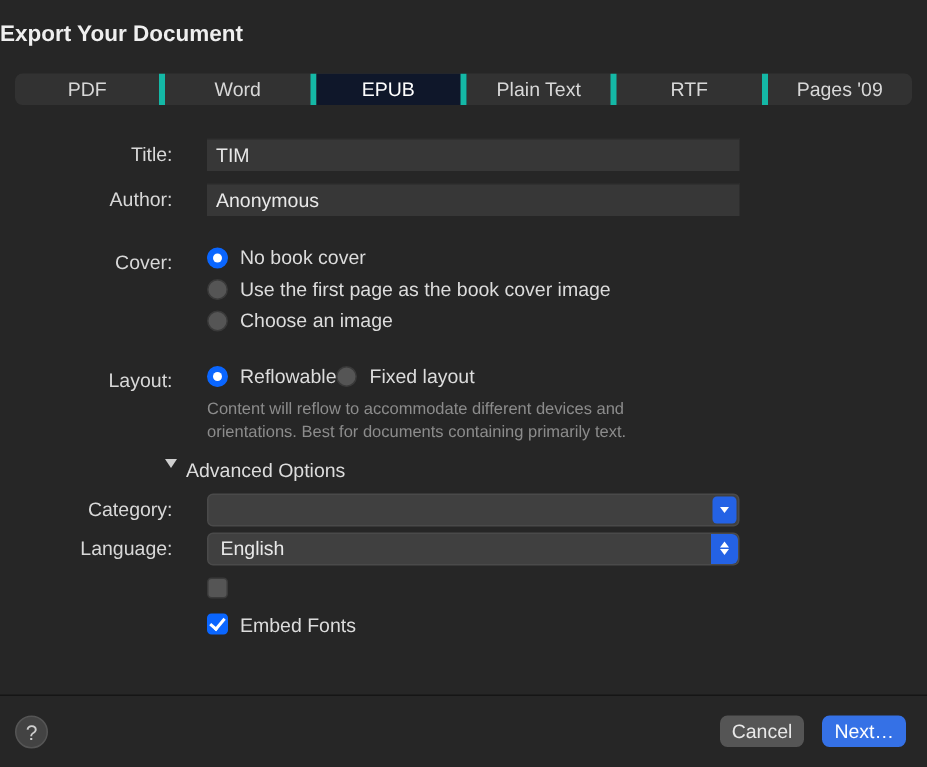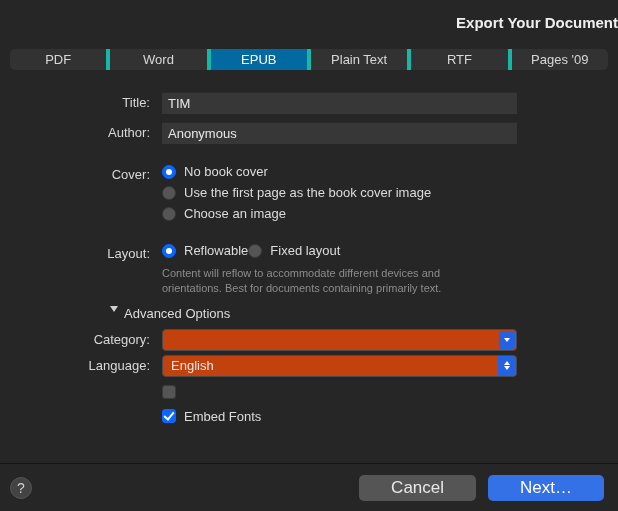--- a/index.html
+++ b/index.html
@@ -7,21 +7,21 @@
     width: 618px;
     height: 511px;
     background: #262626;
     font-family: -apple-system, "Helvetica Neue", Arial, sans-serif;
     font-size: 13px;
     color: #dcdcdc;
     overflow: hidden;
     position: relative;
   }
   .title {
-    text-align: right;
+    text-align: left;
     font-weight: 600;
     font-size: 15px;
     color: #efefef;
     padding: 14px 0 18px;
   }
   .tabs {
     display: flex;
     margin: 0 10px;
     border-radius: 5px;
     overflow: hidden;
@@ -30,32 +30,32 @@
   .tab {
     flex: 1;
     text-align: center;
     padding: 3px 0;
     font-size: 13px;
     color: #d8d8d8;
     border-right: 4px solid #14b8a6;
     cursor: default;
   }
   .tab:last-child { border-right: none; }
-  .tab.active { background: #0369a1; color: #fff; }
+  .tab.active { background: #0f172a; color: #fff; }
   .form { padding: 22px 40px 0 0; }
   .row {
     display: flex;
     align-items: flex-start;
     margin-bottom: 8px;
   }
   .row.tight { margin-bottom: 4px; }
   .label {
-    width: 162px;
+    width: 138px;
     text-align: right;
-    padding-right: 12px;
+    padding-right: 23px;
     padding-top: 3px;
     color: #d8d8d8;
   }
   .field { flex: 1; }
   .text-input {
     width: 355px;
     background: #373737;
     border: none;
     border-top: 1px solid #2a2a2a;
     color: #e8e8e8;
@@ -106,21 +106,21 @@
     margin: 10px 0 8px 110px;
   }
   .chev {
     width: 0; height: 0;
     border-left: 4px solid transparent;
     border-right: 4px solid transparent;
     border-top: 6px solid #cfcfcf;
   }
   .select {
     width: 355px; height: 22px;
-    background: #c2410c;
+    background: #404040;
     border: 1px solid #4a4a4a;
     border-radius: 4px;
     position: relative;
     display: flex; align-items: center;
     padding: 0 24px 0 8px;
     color: #e8e8e8;
   }
   .select .cap {
     position: absolute; right: 0; top: 0; bottom: 0;
     width: 18px; background: #2462e5;
@@ -145,22 +145,22 @@
     background: #262626;
   }
   .help {
     position: absolute; left: 10px; bottom: 12px;
     width: 22px; height: 22px; border-radius: 50%;
     background: #434343; color: #cfcfcf;
     display: flex; align-items: center; justify-content: center;
     font-size: 14px; border: 1px solid #555;
   }
   .btn {
-    padding: 3px 32px; border-radius: 5px;
-    font-size: 17px; cursor: default;
+    padding: 3px 8px; border-radius: 5px;
+    font-size: 13px; cursor: default;
   }
   .btn-default { background: #555; color: #e8e8e8; }
   .btn-primary { background: #3571e6; color: #fff; }
   .gap-lg { height: 12px; }
 </style>
 </head>
 <body>
 
 <div class="title">Export Your Document</div>
 

